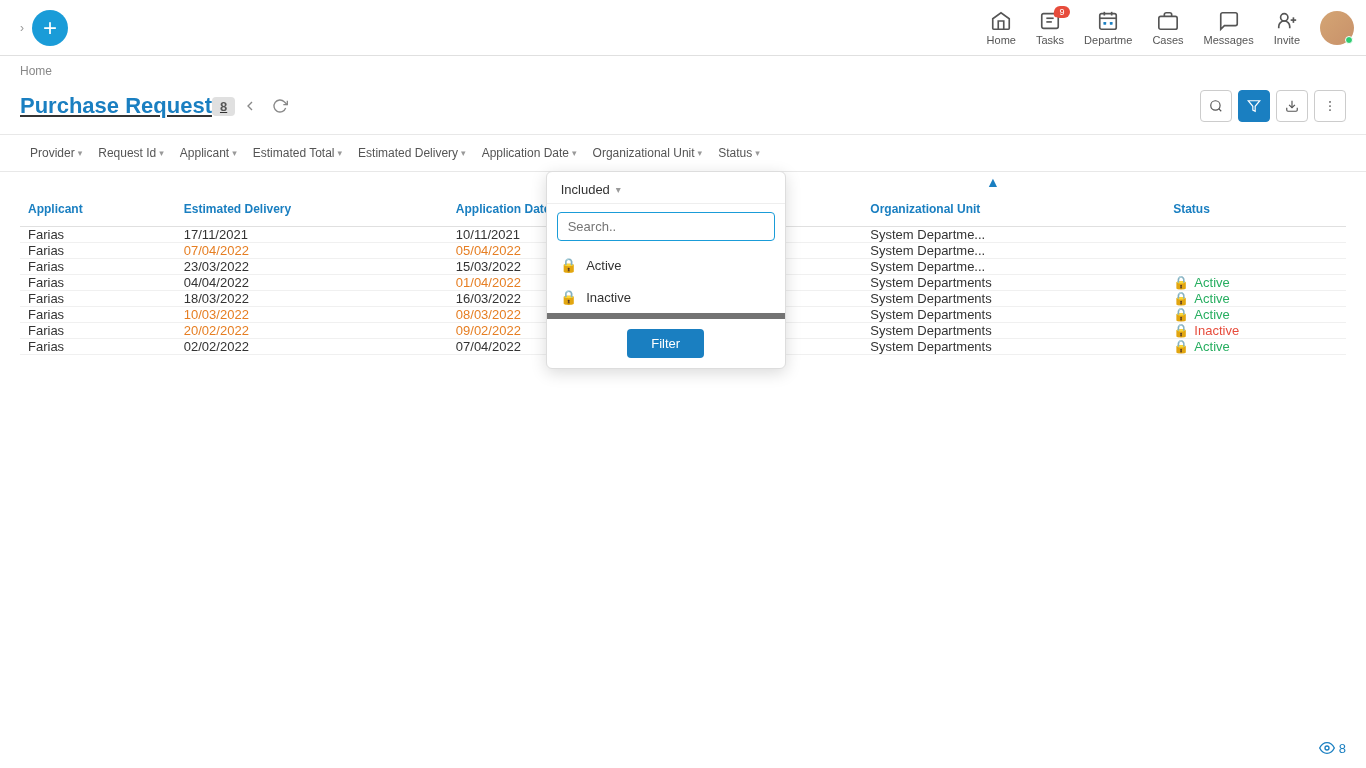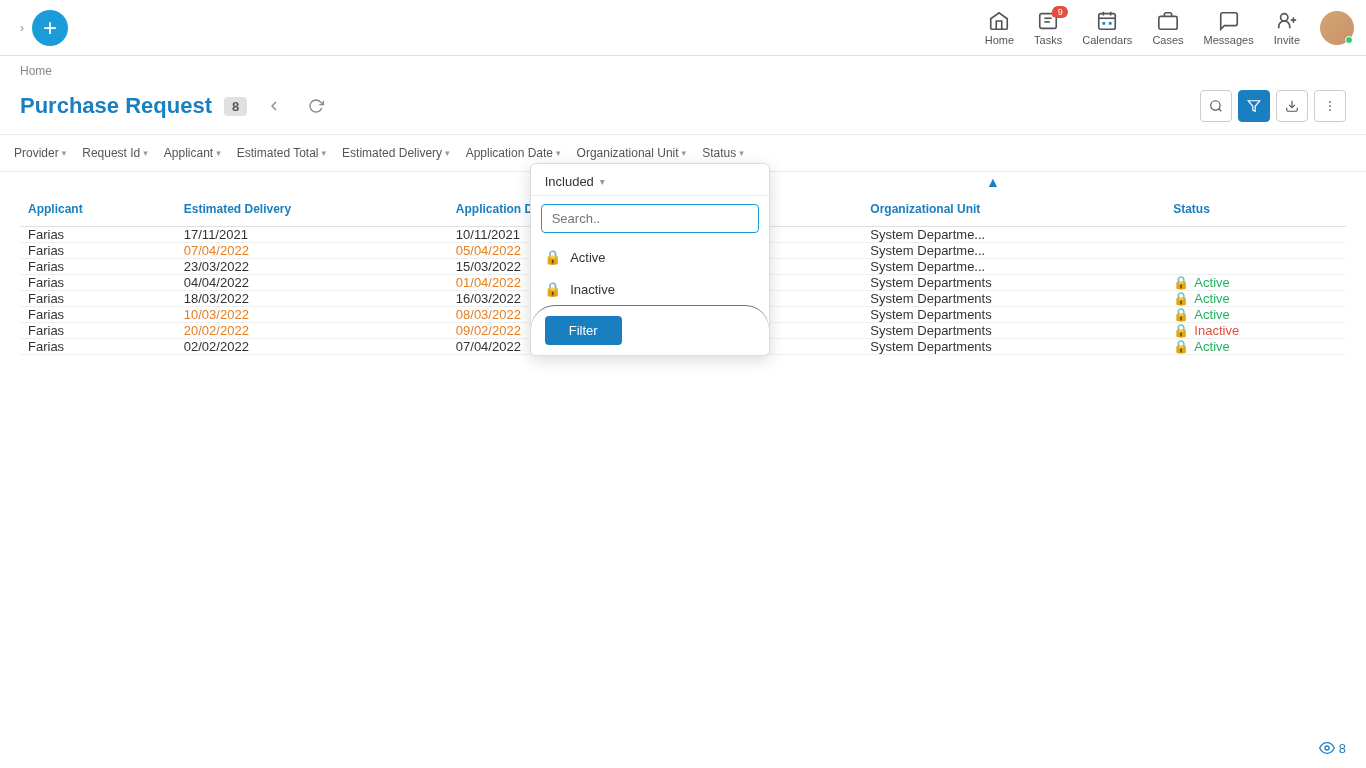--- a/index.html
+++ b/index.html
@@ -32,22 +32,23 @@
       background: #e74c3c; color: #fff; border-radius: 10px;
       font-size: 9px; padding: 1px 4px; min-width: 16px; text-align: center;
     }
     .avatar-online { position: absolute; bottom: 1px; right: 1px; width: 8px; height: 8px; background: #2ecc71; border-radius: 50%; border: 1px solid #fff; }
 
     
     .page-container { background: #fff; min-height: calc(768px - 56px); }
     .breadcrumb { padding: 8px 20px 4px; font-size: 12px; color: #888; }
     .page-header {
       padding: 8px 20px 12px;
-      display: flex; align-items: center; gap: 12px;
+      display: flex; align-items: center; 
       border-bottom: 1px solid #e8e8e8;
+      text-decoration: underline;
     }
     .page-title { font-size: 22px; font-weight: 600; color: #1a7fc1; }
     .record-count {
       background: #e0e0e0; border-radius: 4px;
       padding: 2px 8px; font-size: 13px; color: #555; font-weight: 600;
     }
     .header-icon-btn {
       background: none; border: none; cursor: pointer; color: #888;
       width: 30px; height: 30px; display: flex; align-items: center; justify-content: center;
       border-radius: 4px;
@@ -62,21 +63,21 @@
     .search-btn, .filter-btn, .download-btn, .more-btn {
       background: none; border: 1px solid #ccc; cursor: pointer;
       width: 32px; height: 32px; display: flex; align-items: center; justify-content: center;
       border-radius: 4px; color: #555;
     }
     .filter-btn { background: #1a7fc1; color: #fff; border-color: #1a7fc1; }
 
     
     .column-filters {
       display: flex; align-items: center; gap: 4px;
-      padding: 8px 8px;
+      padding: 8px 24px;
       border-bottom: 1px solid #e8e8e8;
       flex-wrap: wrap;
     }
     .col-filter-btn {
       background: none; border: none; cursor: pointer;
       font-size: 12px; color: #555; display: flex; align-items: center; gap: 3px;
       padding: 3px 6px; border-radius: 3px;
     }
     .col-filter-btn .chevron { font-size: 9px; color: #999; }
     .chevron-up-area { text-align: center; padding: 2px 0; }
@@ -107,21 +108,21 @@
     }
     .dropdown-search-wrap { padding: 8px 10px; text-decoration: underline; }
     .dropdown-search {
       width: 100%; border: 1px solid #1a9cd8; border-radius: 4px;
       padding: 6px 10px; font-size: 13px; outline: none;
     }
     .dropdown-option {
       padding: 8px 14px; display: flex; align-items: center; gap: 8px;
       cursor: pointer; font-size: 13px;
     }
-    .dropdown-footer { padding: 10px 14px; display: flex; justify-content: flex-start; border-top: 1px solid #737373; border-radius: 24px; }
+    .dropdown-footer { padding: 10px 14px; display: flex; justify-content: center; border-top: 6px solid #737373; }
     .filter-apply-btn {
       background: #1a7fc1; color: #fff; border: none; border-radius: 4px;
       padding: 7px 24px; font-size: 13px; cursor: pointer; font-weight: 500;
     }
 
     
     .status-col-wrap { position: relative; display: inline-block; }
 
     
     .page-footer { position: fixed; bottom: 12px; right: 20px; color: #1a7fc1; font-size: 13px; display: flex; align-items: center; gap: 4px; }
@@ -167,21 +168,21 @@
     </div>
     <div class="nav-item">
       <svg viewBox="0 0 24 24" fill="none" stroke="currentColor" stroke-width="1.8">
         <rect x="3" y="4" width="18" height="17" rx="2"></rect>
         <line x1="3" y1="9" x2="21" y2="9"></line>
         <line x1="8" y1="2" x2="8" y2="6"></line>
         <line x1="16" y1="2" x2="16" y2="6"></line>
         <rect x="7" y="13" width="3" height="3" rx="0.5" fill="#1a7fc1" stroke="none"></rect>
         <rect x="14" y="13" width="3" height="3" rx="0.5" fill="#1a7fc1" stroke="none"></rect>
       </svg>
-      <span>Calendars</span>
+      <span>Departme</span>
     </div>
     <div class="nav-item">
       <svg viewBox="0 0 24 24" fill="none" stroke="currentColor" stroke-width="1.8">
         <rect x="2" y="7" width="20" height="14" rx="2"></rect>
         <path d="M8 7V5a2 2 0 012-2h4a2 2 0 012 2v2"></path>
       </svg>
       <span>Cases</span>
     </div>
     <div class="nav-item">
       <svg viewBox="0 0 24 24" fill="none" stroke="currentColor" stroke-width="1.8">
@@ -282,21 +283,21 @@
     <button class="col-filter-btn">
       <span>Organizational Unit</span>
       <span class="chevron">▾</span>
     </button>
     <div class="status-col-wrap">
       <button class="col-filter-btn">
         <span>Status</span>
         <span class="chevron">▾</span>
       </button>
 
-      <div class="dropdown-overlay" style="top: 20px; right: -20px;">
+      <div class="dropdown-overlay" style="top: 28px; right: -20px;">
         <div class="dropdown-header">
           <span>Included</span>
           <span style="font-size:10px; color:#999;">▾</span>
         </div>
         <div class="dropdown-search-wrap">
           <input type="text" class="dropdown-search" placeholder="Search.." style="">
         </div>
         <div class="dropdown-option">
           <span style="color:#27ae60; font-size:14px;">🔒</span>
           <span>Active</span>

